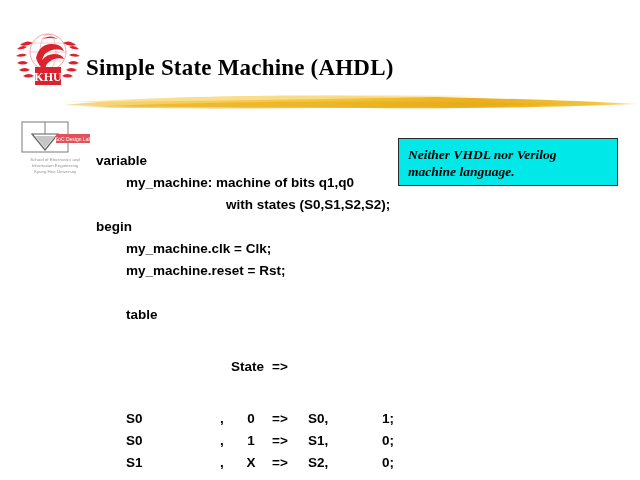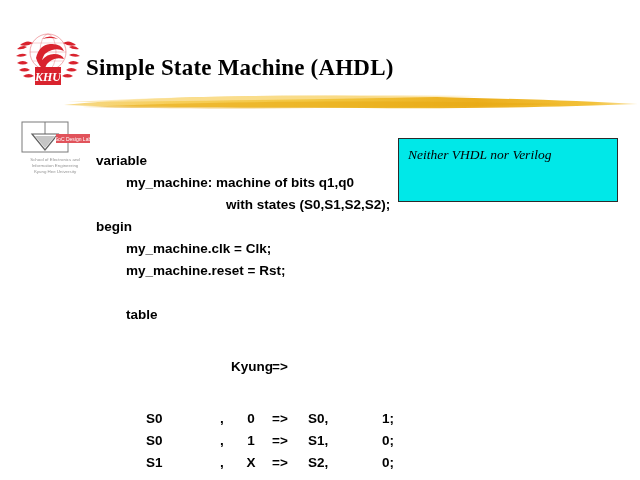--- a/index.html
+++ b/index.html
@@ -19,21 +19,20 @@
     overflow: hidden;
   }
 
   
   #khu-logo {
     position: absolute;
     left: 14px;
     top: 27px;
     width: 68px;
     height: 62px;
-    font-style: italic;
   }
   #khu-logo svg { display: block; }
 
   
   #page-title {
     position: absolute;
     left: 86px;
     top: 51px;
     font-family: "Liberation Serif", "DejaVu Serif", serif;
     font-weight: bold;
@@ -87,21 +86,21 @@
 
   
   .trow {
     height: 22px;
     line-height: 22px;
     display: block;
     position: relative;
     white-space: pre;
   }
   .trow > span { position: absolute; top: 0; }
-  .tc-state   { left: 50px;  width: 40px; text-align: left; }
+  .tc-state   { left: 30px;  width: 40px; text-align: left; }
   .tc-comma   { left: 124px; }
   .tc-in      { left: 148px; width: 14px; text-align: center; }
   .tc-arrow   { left: 176px; }
   .tc-next    { left: 212px; width: 40px; text-align: left; }
   .tc-out     { left: 286px; text-align: left; }
 
   
   .thead {
     height: 22px;
     line-height: 22px;
@@ -113,28 +112,28 @@
   .th-2 { left: 135px; }
   .th-3 { left: 176px; }
   .th-4 { left: 208px; }
 
   
   #callout {
     position: absolute;
     left: 398px;
     top: 138px;
     width: 220px;
-    height: 64px;
+    height: 48px;
     background: #00E8E8;
     border: 1px solid #2b2b2b;
     box-sizing: border-box;
     padding: 7px 0 0 9px;
     font-family: "Liberation Serif", "DejaVu Serif", serif;
     font-style: italic;
-    font-weight: normal;
+    font-weight: bold;
     font-size: 13.5px;
     line-height: 17px;
     color: #000000;
   }
   #callout .cl { display: block; white-space: nowrap; }
 </style>
 </head>
 <body>
 
 <div id="slide">
@@ -207,24 +206,25 @@
         <text x="39" y="41">School of Electronics and</text>
         <text x="39" y="47">Information Engineering</text>
         <text x="39" y="53">Kyung Hee University</text>
       </g>
     </svg>
   </div>
 
   <div id="code-block">
     <div id="code-head"><div class="code-line" style="padding-left: 0px;">variable</div><div class="code-line" style="padding-left: 30px;">my_machine: machine of bits q1,q0</div><div class="code-line" style="padding-left: 130px;">with states (S0,S1,S2,S2);</div><div class="code-line" style="padding-left: 0px;">begin</div><div class="code-line" style="padding-left: 30px;">my_machine.clk = Clk;</div><div class="code-line" style="padding-left: 30px;">my_machine.reset = Rst;</div><div class="code-line blank">&nbsp;</div><div class="code-line" style="padding-left: 30px;">table</div></div>
     <div class="thead">
-      <span class="th-2">Kyung</span>
+      <span class="th-2">State</span>
       <span class="th-3">=&gt;</span>
     </div>
     <div id="code-rows"><div class="trow"><span class="tc-state">S0</span><span class="tc-comma">,</span><span class="tc-in">0</span><span class="tc-arrow">=&gt;</span><span class="tc-next">S0,</span><span class="tc-out">1;</span></div><div class="trow"><span class="tc-state">S0</span><span class="tc-comma">,</span><span class="tc-in">1</span><span class="tc-arrow">=&gt;</span><span class="tc-next">S1,</span><span class="tc-out">0;</span></div><div class="trow"><span class="tc-state">S1</span><span class="tc-comma">,</span><span class="tc-in">X</span><span class="tc-arrow">=&gt;</span><span class="tc-next">S2,</span><span class="tc-out">0;</span></div><div class="trow"><span class="tc-state">S2</span><span class="tc-comma">,</span><span class="tc-in">X</span><span class="tc-arrow">=&gt;</span><span class="tc-next">S3,</span><span class="tc-out">1;</span></div></div>
     
   </div>
 
   <div id="callout">
     <span class="cl">Neither VHDL nor Verilog</span>
+    <span class="cl">machine language.</span>
   </div>
 
 </div>
 
 </body></html>

